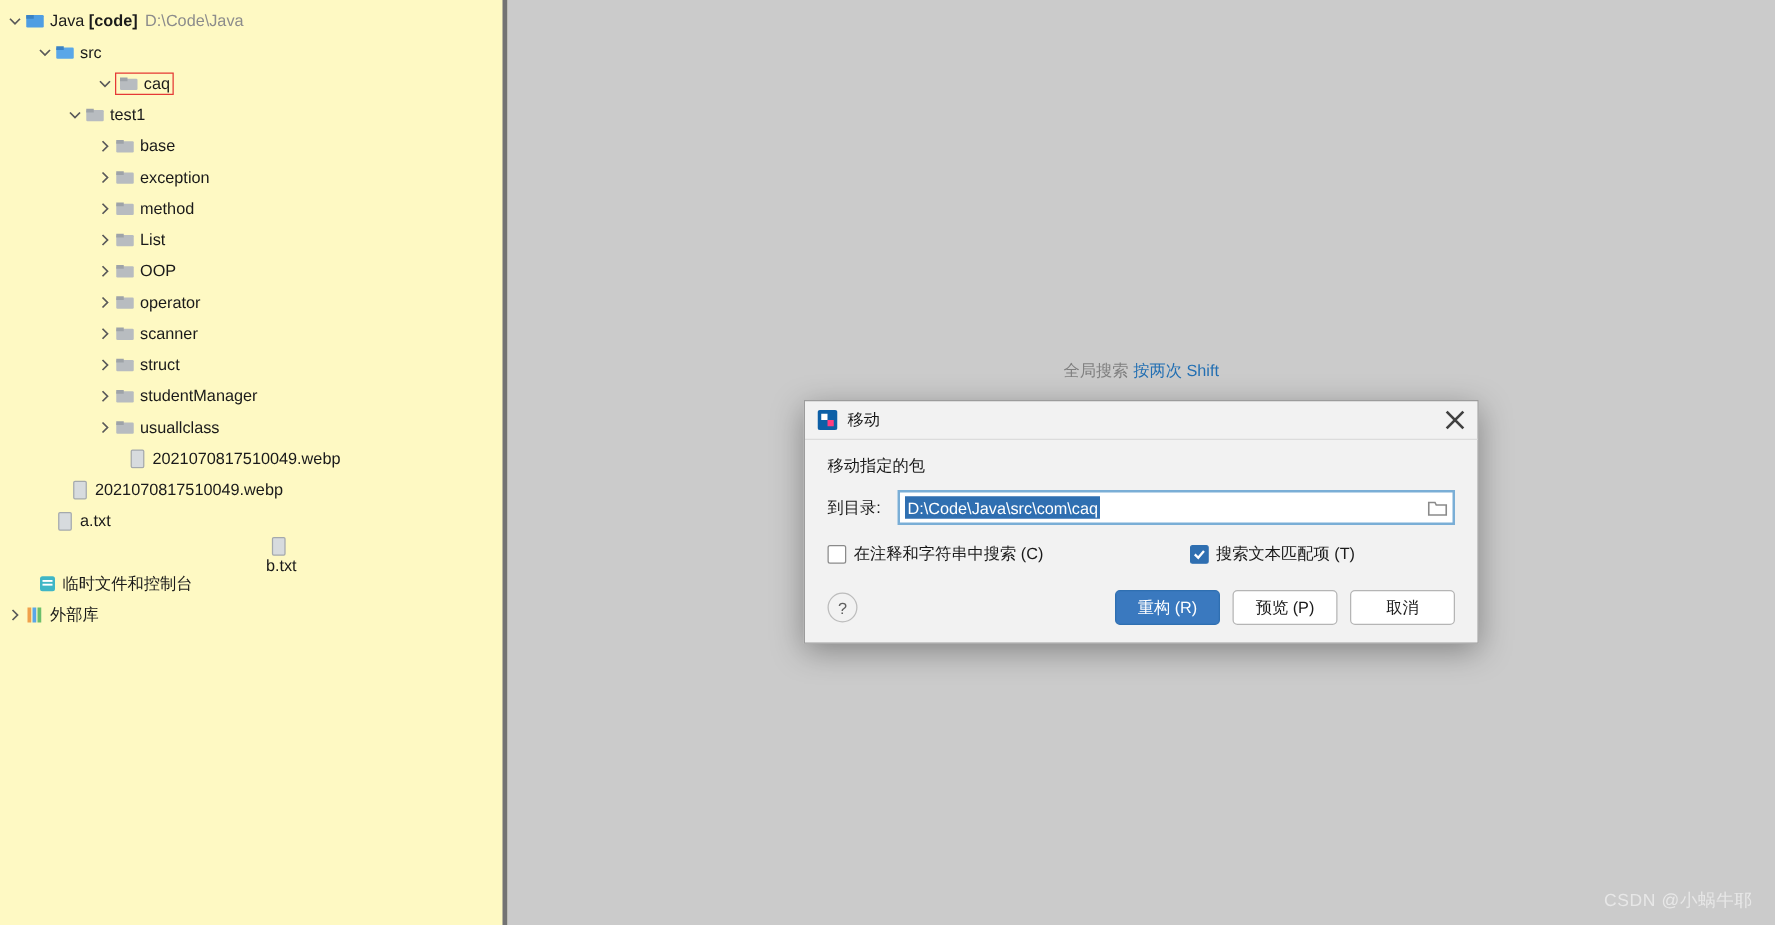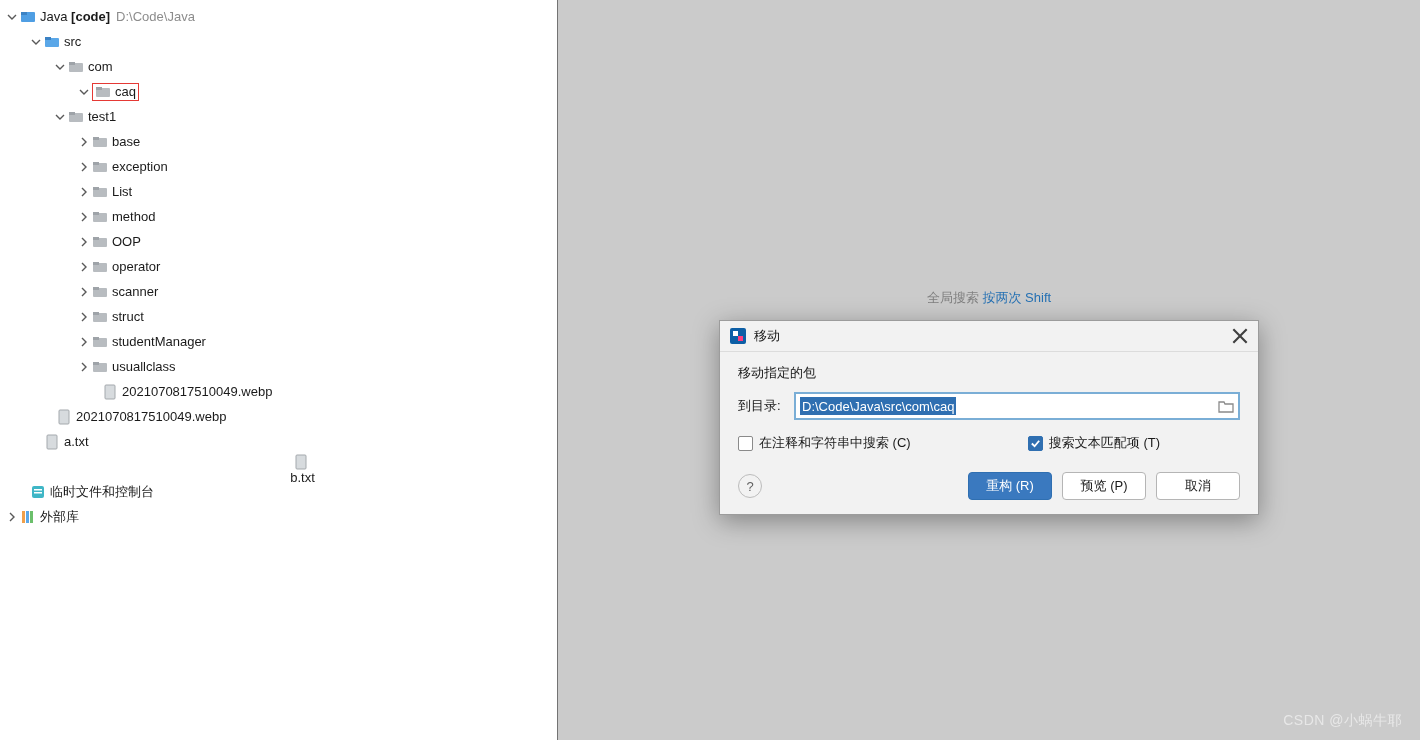--- a/index.html
+++ b/index.html
@@ -1,17 +1,17 @@
 <!DOCTYPE html>
 <html><head>
 <meta charset="utf-8">
 <style>
 * { box-sizing: border-box; margin: 0; padding: 0; font-family: "Segoe UI", "Microsoft YaHei", Arial, sans-serif; font-size: 13px; }
 body { width: 1420px; height: 740px; background: #cbcbcb; display: flex; overflow: hidden; position: relative; }
-.sidebar { width: 558px; background: #ffffff; border-right: 1px solid #737373; padding-top: 4px; flex-shrink: 0; height: 100%; }
+.sidebar { width: 406px; background: #fef9c3; border-right: 4px solid #737373; padding-top: 4px; flex-shrink: 0; height: 100%; }
 .main { flex: 1; background: #cbcbcb; position: relative; }
 .tree-row { display: flex; align-items: center; height: 25px; padding-right: 8px; white-space: nowrap; cursor: default; }
 .arrow { width: 12px; display: inline-flex; justify-content: center; color: #595959; margin-right: 2px; }
 .arrow svg { width: 10px; height: 10px; }
 .icon { width: 16px; height: 16px; display: inline-flex; align-items: center; justify-content: center; margin-right: 4px; flex-shrink: 0; }
 .folder-blue svg, .folder-grey svg, .file svg, .scratch svg, .lib svg { width: 16px; height: 16px; }
 .label { color: #1a1a1a; }
 .label .bold { font-weight: 700; }
 .path-grey { color: #8c8c8c; margin-left: 6px; }
 .highlight-red { border: 1px solid #e53935; padding: 0 2px; }
@@ -77,64 +77,50 @@
       </span>
     <span class="icon folder-blue">
         <svg viewBox="0 0 16 16">
           <rect x="1" y="4" width="14" height="9" rx="1" fill="#5aa7e8"></rect>
           <rect x="1" y="3" width="6" height="3" fill="#3b82c4"></rect>
         </svg>
       </span>
     <span class="label">src</span>
   </div>
 
+
+  <div class="tree-row indent-3">
+    <span class="arrow">
+        <svg viewBox="0 0 10 10">
+          <path d="M1 3 L5 7 L9 3" fill="none" stroke="currentColor" stroke-width="1.4"></path>
+        </svg>
+      </span>
+    <span class="highlight-red" style="display:flex;align-items:center;">
+      <span class="icon folder-grey">
+          <svg viewBox="0 0 16 16">
+            <rect x="1" y="4" width="14" height="9" rx="1" fill="#b8bcc0"></rect>
+            <rect x="1" y="3" width="6" height="3" fill="#9ea3a8"></rect>
+          </svg>
+        </span>
+      <span class="label">caq</span>
+    </span>
+  </div>
+
   <div class="tree-row indent-2">
     <span class="arrow">
         <svg viewBox="0 0 10 10">
           <path d="M1 3 L5 7 L9 3" fill="none" stroke="currentColor" stroke-width="1.4"></path>
         </svg>
       </span>
     <span class="icon folder-grey">
         <svg viewBox="0 0 16 16">
           <rect x="1" y="4" width="14" height="9" rx="1" fill="#b8bcc0"></rect>
           <rect x="1" y="3" width="6" height="3" fill="#9ea3a8"></rect>
         </svg>
       </span>
-    <span class="label">com</span>
-  </div>
-
-  <div class="tree-row indent-3">
-    <span class="arrow">
-        <svg viewBox="0 0 10 10">
-          <path d="M1 3 L5 7 L9 3" fill="none" stroke="currentColor" stroke-width="1.4"></path>
-        </svg>
-      </span>
-    <span class="highlight-red" style="display:flex;align-items:center;">
-      <span class="icon folder-grey">
-          <svg viewBox="0 0 16 16">
-            <rect x="1" y="4" width="14" height="9" rx="1" fill="#b8bcc0"></rect>
-            <rect x="1" y="3" width="6" height="3" fill="#9ea3a8"></rect>
-          </svg>
-        </span>
-      <span class="label">caq</span>
-    </span>
-  </div>
-
-  <div class="tree-row indent-2">
-    <span class="arrow">
-        <svg viewBox="0 0 10 10">
-          <path d="M1 3 L5 7 L9 3" fill="none" stroke="currentColor" stroke-width="1.4"></path>
-        </svg>
-      </span>
-    <span class="icon folder-grey">
-        <svg viewBox="0 0 16 16">
-          <rect x="1" y="4" width="14" height="9" rx="1" fill="#b8bcc0"></rect>
-          <rect x="1" y="3" width="6" height="3" fill="#9ea3a8"></rect>
-        </svg>
-      </span>
     <span class="label">test1</span>
   </div>
 
   <div id="test1-children">
       <div class="tree-row" style="padding-left: 78px;">
         <span class="arrow">
           <svg viewBox="0 0 10 10">
             <path d="M3 1 L7 5 L3 9" fill="none" stroke="currentColor" stroke-width="1.4"></path>
           </svg>
         </span>
@@ -165,35 +151,35 @@
           <svg viewBox="0 0 10 10">
             <path d="M3 1 L7 5 L3 9" fill="none" stroke="currentColor" stroke-width="1.4"></path>
           </svg>
         </span>
         <span class="icon folder-grey">
           <svg viewBox="0 0 16 16">
             <rect x="1" y="4" width="14" height="9" rx="1" fill="#b8bcc0"></rect>
             <rect x="1" y="3" width="6" height="3" fill="#9ea3a8"></rect>
           </svg>
         </span>
+        <span class="label">method</span>
+      </div>
+      <div class="tree-row" style="padding-left: 78px;">
+        <span class="arrow">
+          <svg viewBox="0 0 10 10">
+            <path d="M3 1 L7 5 L3 9" fill="none" stroke="currentColor" stroke-width="1.4"></path>
+          </svg>
+        </span>
+        <span class="icon folder-grey">
+          <svg viewBox="0 0 16 16">
+            <rect x="1" y="4" width="14" height="9" rx="1" fill="#b8bcc0"></rect>
+            <rect x="1" y="3" width="6" height="3" fill="#9ea3a8"></rect>
+          </svg>
+        </span>
         <span class="label">List</span>
-      </div>
-      <div class="tree-row" style="padding-left: 78px;">
-        <span class="arrow">
-          <svg viewBox="0 0 10 10">
-            <path d="M3 1 L7 5 L3 9" fill="none" stroke="currentColor" stroke-width="1.4"></path>
-          </svg>
-        </span>
-        <span class="icon folder-grey">
-          <svg viewBox="0 0 16 16">
-            <rect x="1" y="4" width="14" height="9" rx="1" fill="#b8bcc0"></rect>
-            <rect x="1" y="3" width="6" height="3" fill="#9ea3a8"></rect>
-          </svg>
-        </span>
-        <span class="label">method</span>
       </div>
       <div class="tree-row" style="padding-left: 78px;">
         <span class="arrow">
           <svg viewBox="0 0 10 10">
             <path d="M3 1 L7 5 L3 9" fill="none" stroke="currentColor" stroke-width="1.4"></path>
           </svg>
         </span>
         <span class="icon folder-grey">
           <svg viewBox="0 0 16 16">
             <rect x="1" y="4" width="14" height="9" rx="1" fill="#b8bcc0"></rect>

